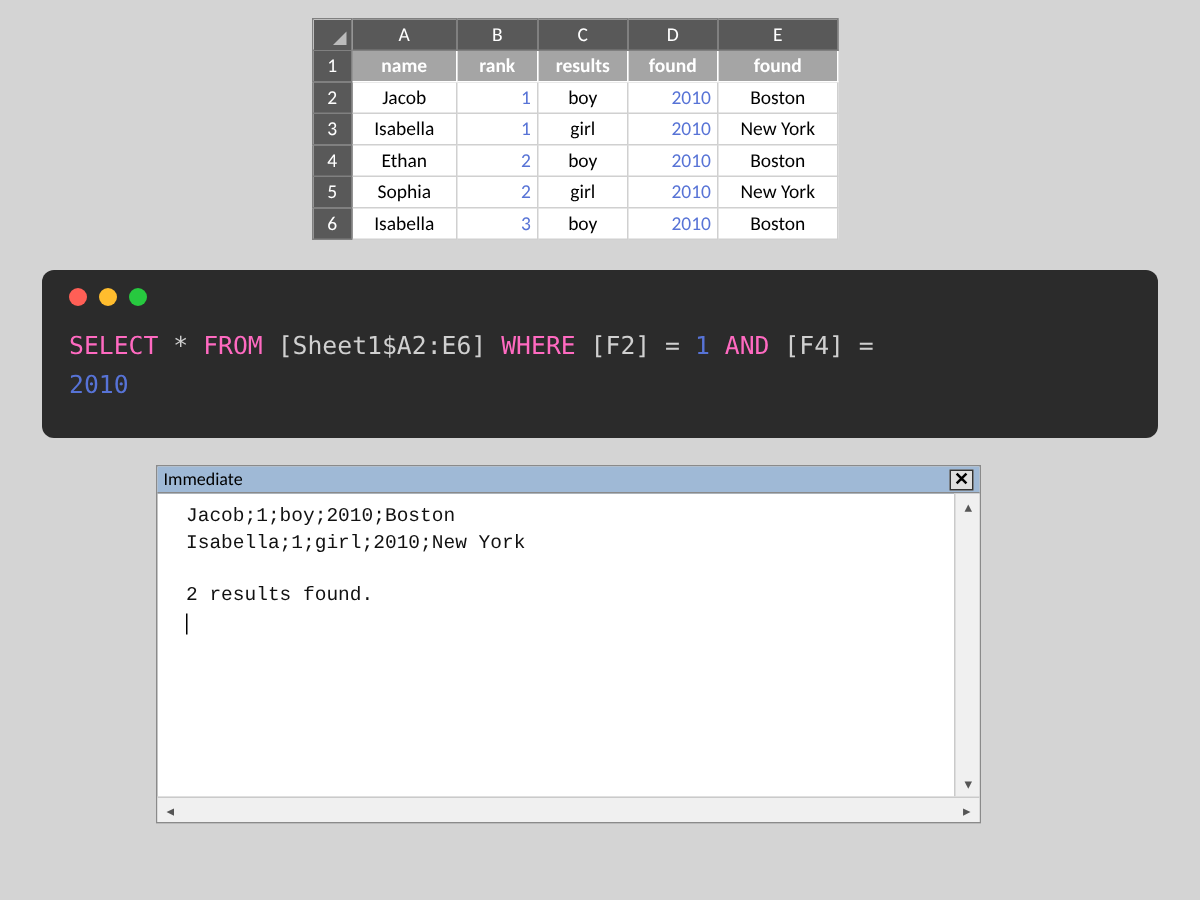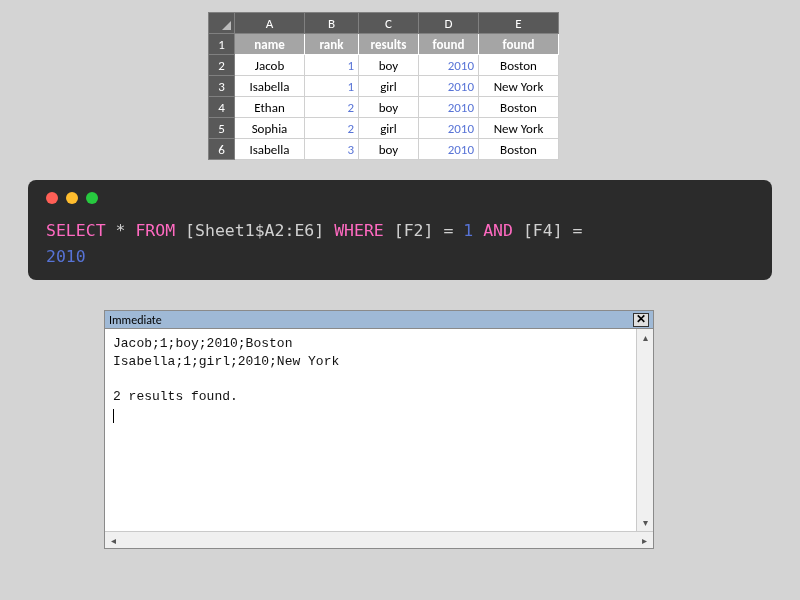--- a/index.html
+++ b/index.html
@@ -68,21 +68,21 @@
   .cA{width:70px}.cB{width:54px}.cC{width:60px}.cD{width:60px}.cE{width:80px}
 
   
   .codeblock {
     position: absolute;
     left: 28px;
     top: 180px;
     width: 744px;
     background: #2b2b2b;
     border-radius: 8px;
-    padding: 12px 18px 11px 18px;
+    padding: 12px 18px 23px 18px;
     color: #d0d0d0;
     font-family: "Consolas", "Menlo", monospace;
     font-size: 16.5px;
     line-height: 1.55;
   }
   .trafficlights { display:flex; gap:8px; margin-bottom:14px;}
   .dot{width:12px;height:12px;border-radius:50%;}
   .red{background:#ff5f56}.yellow{background:#ffbd2e}.green{background:#27c93f}
   .kw{color:#ff6ac1}
   .num{color:#5773d6}
@@ -117,20 +117,21 @@
     line-height:11px;
     text-align:center;
     font-weight:bold;
     font-family:Arial,sans-serif;
     color:#000;
   }
   .immediate .body{
     flex:1;
     display:flex;
     min-height:0;
+    padding-left:11px;
   }
   .immediate .content{
     flex:1;
     padding:6px 8px;
     font-family:"Courier New",monospace;
     font-size:13px;
     line-height:1.35;
     white-space:pre;
     color:#111;
     overflow:hidden;

